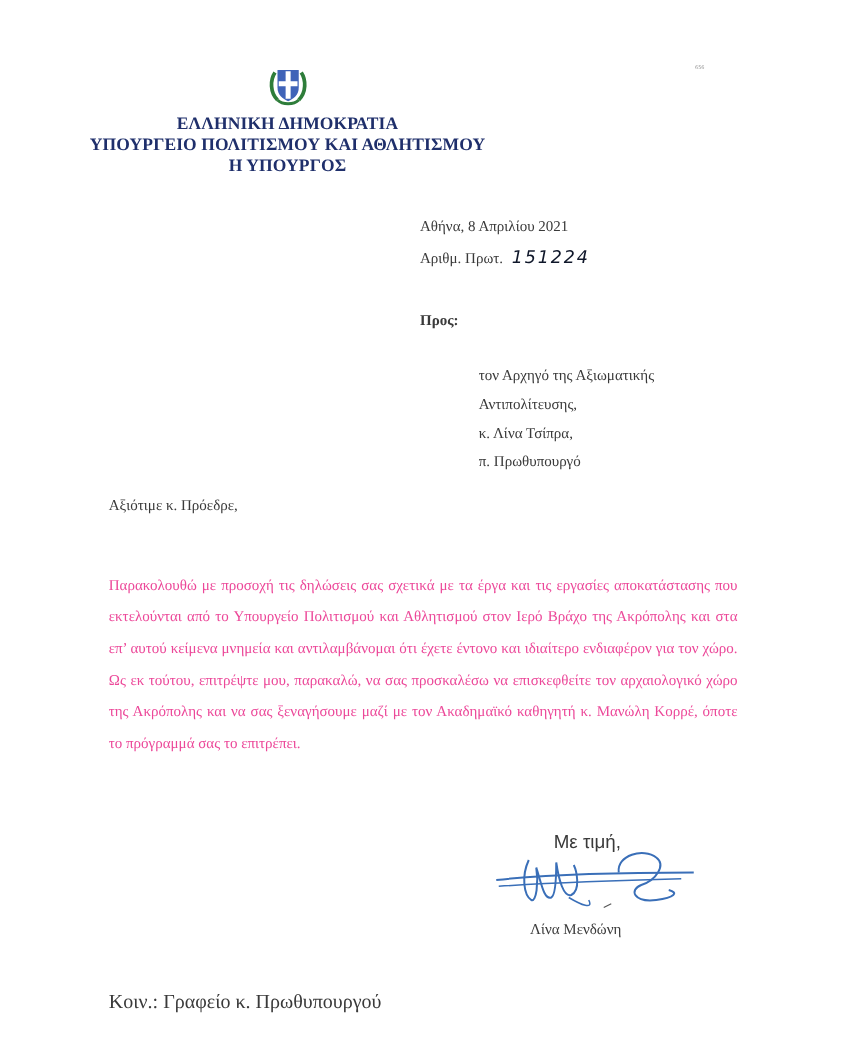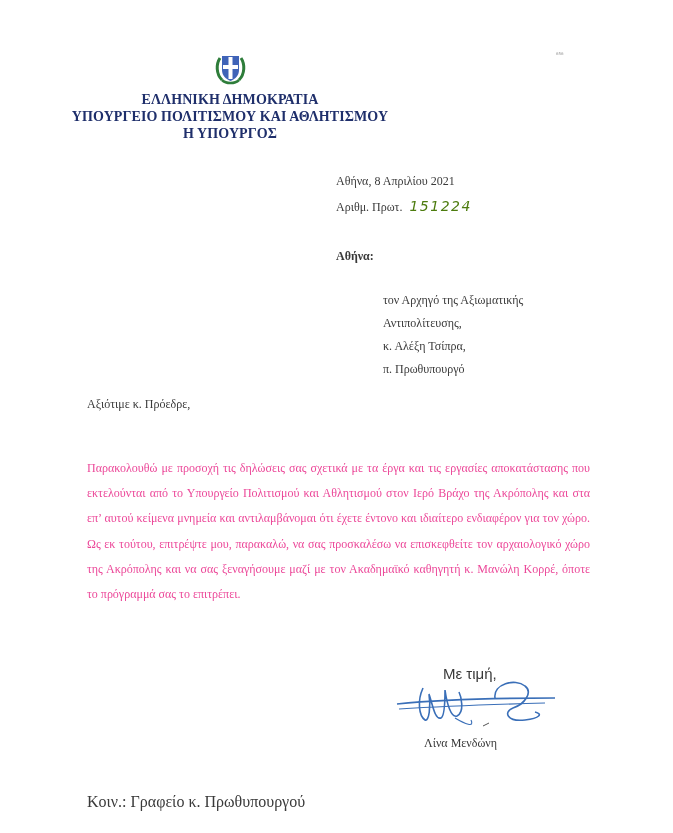--- a/index.html
+++ b/index.html
@@ -8,21 +8,21 @@
   .abs { position: absolute; }
   .crest { left: 214px; top: 50px; width: 33px; height: 36px; }
   .header { left: 60px; width: 340px; text-align: center; font-family: "Liberation Serif", serif;
             font-weight: bold; color: #1f2f6b; font-size: 14px; letter-spacing: 0.1px; }
   .h1 { top: 92px; }
   .h2 { top: 109px; }
   .h3 { top: 126px; }
   .stamp { left: 556px; top: 51px; font-size: 4px; color: #9a9a9a; font-family: "DejaVu Sans", sans-serif; }
   .date { left: 336px; top: 174px; font-size: 12px; font-family: "Liberation Serif", serif; }
   .protocol { left: 336px; top: 198px; font-size: 12px; font-family: "Liberation Serif", serif; }
-  .protocol-num { font-family: "DejaVu Sans", sans-serif; color: #4d7c0f; font-size: 14px; letter-spacing: 1.5px; font-style: italic; margin-left: 4px; }
+  .protocol-num { font-family: "DejaVu Sans", sans-serif; color: #0f172a; font-size: 14px; letter-spacing: 1.5px; font-style: italic; margin-left: 4px; }
   .to-label { left: 336px; top: 249px; font-size: 12px; font-weight: bold; font-family: "Liberation Serif", serif; }
   .to-line { left: 383px; font-size: 12px; font-family: "Liberation Serif", serif; margin-top: 44px; }
   .t1 { top: 249px; } .t2 { top: 272px; } .t3 { top: 295px; } .t4 { top: 318px; }
   .salutation { left: 87px; top: 397px; font-size: 12px; font-family: "Liberation Serif", serif; }
   .body-text { left: 87px; top: 456px; width: 503px; font-size: 12px; line-height: 25.2px;
                text-align: justify; font-family: "Liberation Serif", serif; color: #ec4899; }
   .closing { left: 443px; top: 665px; font-size: 15px; font-family: Liberation Sans, sans-serif; text-align: center; }
   .signature { left: 395px; top: 676px; width: 165px; height: 60px; }
   .signer { left: 424px; top: 736px; font-size: 12px; font-family: "Liberation Serif", serif; }
   .cc { left: 87px; top: 793px; font-size: 16px; font-family: "Liberation Serif", serif; }
@@ -45,24 +45,24 @@
   <div class="abs header h3">Η ΥΠΟΥΡΓΟΣ</div>
 
   <div class="abs stamp">656</div>
 
   <div class="abs date">Αθήνα, 8 Απριλίου 2021</div>
   <div class="abs protocol">
     <span>Αριθμ. Πρωτ.</span>
     <span class="protocol-num">151224</span>
   </div>
 
-  <div class="abs to-label">Αθήνα:</div>
+  <div class="abs to-label">Προς:</div>
   <div class="abs to-line t1">τον Αρχηγό της Αξιωματικής</div>
   <div class="abs to-line t2">Αντιπολίτευσης,</div>
-  <div class="abs to-line t3">κ. Αλέξη Τσίπρα,</div>
+  <div class="abs to-line t3">κ. Λίνα Τσίπρα,</div>
   <div class="abs to-line t4">π. Πρωθυπουργό</div>
 
   <div class="abs salutation">Αξιότιμε κ. Πρόεδρε,</div>
 
   <div class="abs body-text">Παρακολουθώ με προσοχή τις δηλώσεις σας σχετικά με τα έργα και τις εργασίες αποκατάστασης που εκτελούνται από το Υπουργείο Πολιτισμού και Αθλητισμού στον Ιερό Βράχο της Ακρόπολης και στα επ’ αυτού κείμενα μνημεία και αντιλαμβάνομαι ότι έχετε έντονο και ιδιαίτερο ενδιαφέρον για τον χώρο. Ως εκ τούτου, επιτρέψτε μου, παρακαλώ, να σας προσκαλέσω να επισκεφθείτε τον αρχαιολογικό χώρο της Ακρόπολης και να σας ξεναγήσουμε μαζί με τον Ακαδημαϊκό καθηγητή κ. Μανώλη Κορρέ, όποτε το πρόγραμμά σας το επιτρέπει.</div>
 
   <div class="abs closing">Με τιμή,</div>
 
   <svg class="abs signature" viewBox="0 0 165 60">
     <path d="M2 28 C40 24 100 22 160 22" stroke="#3a6fb8" stroke-width="1.6" fill="none"></path>

